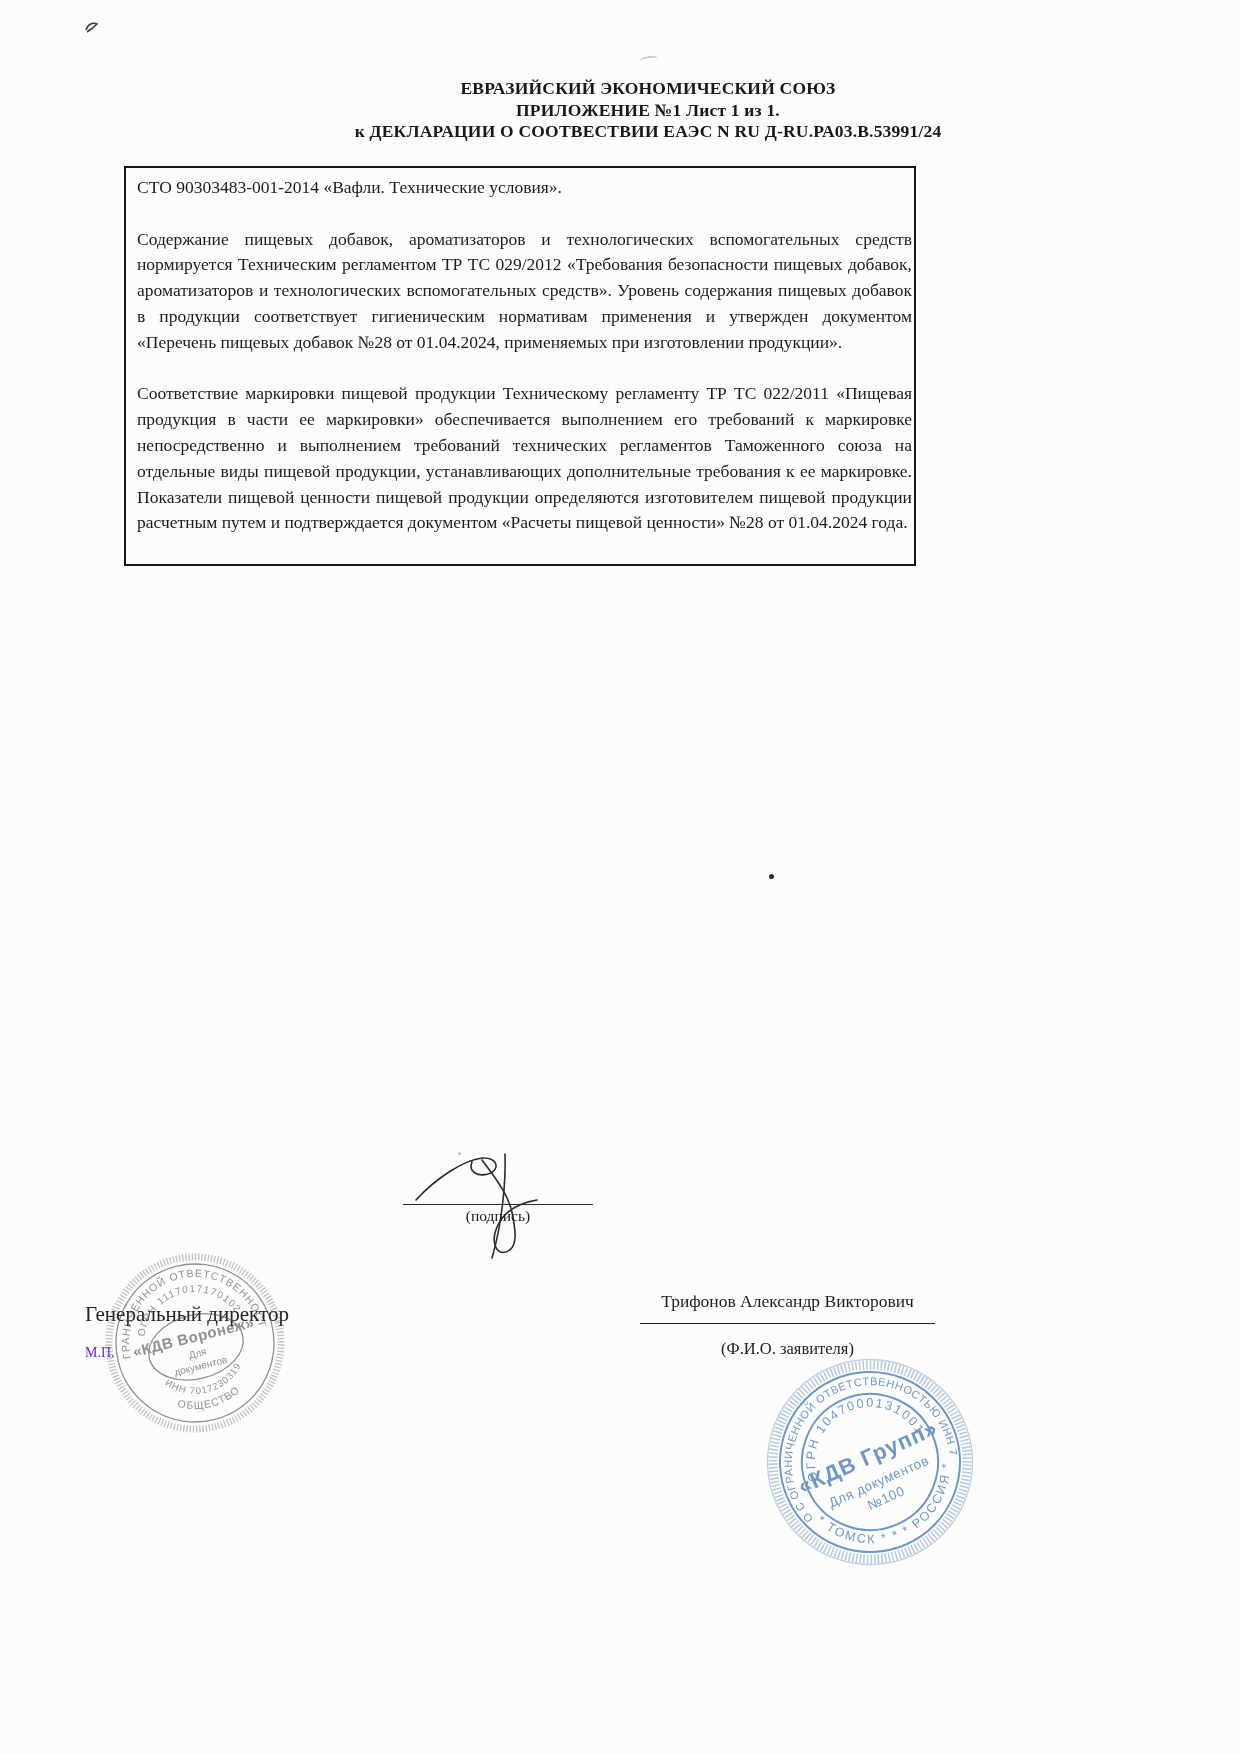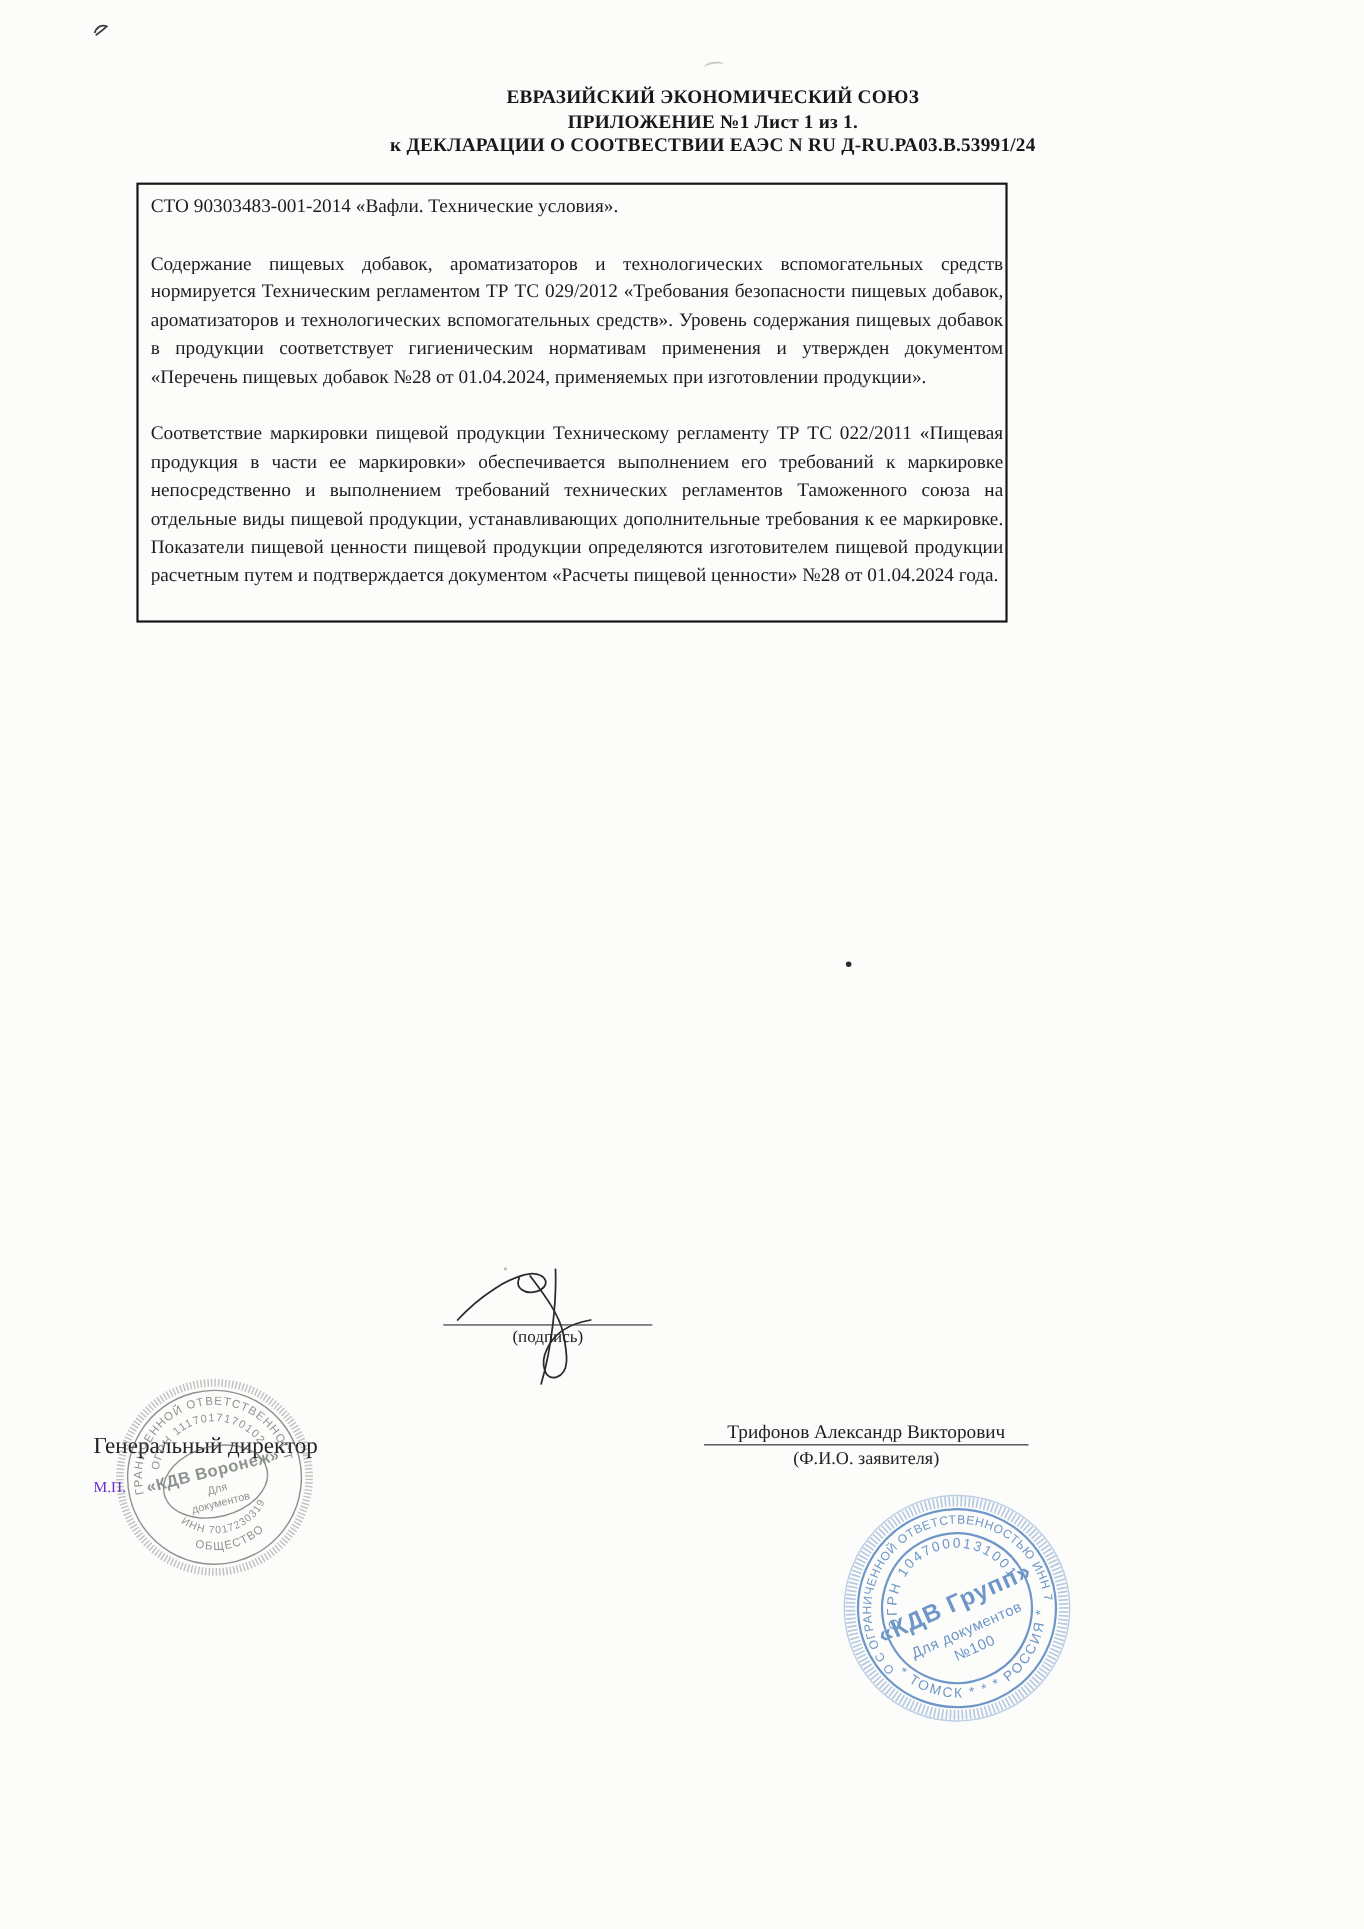--- a/index.html
+++ b/index.html
@@ -41,22 +41,22 @@
 
   .sig-svg{position:absolute;left:398px;top:1148px;width:200px;height:115px;}
   .sig-svg path{fill:none;stroke:#2b2b2b;stroke-width:1.6;stroke-linecap:round;}
   .sig-line{
     position:absolute;left:403px;top:1204px;width:190px;
     border-top:1.8px solid #2c2c2c;text-align:center;
   }
   .sig-caption{font-size:15.5px;padding-top:2px;color:#222;}
 
   .applicant{position:absolute;left:640px;top:1291px;width:295px;text-align:center;}
-  .applicant-name{font-size:17.5px;border-bottom:1.6px solid #222;padding-bottom:1px;color:#1d1d1d;}
-  .applicant-caption{font-size:16.5px;margin-top:2px;color:#222;}
+  .applicant-name{font-size:17.5px;border-bottom:1.6px solid #222;padding-bottom:11px;color:#1d1d1d;}
+  .applicant-caption{font-size:16.5px;margin-top:15px;color:#222;}
 
   
   .seal{position:absolute;pointer-events:none;}
   .seal-left{left:100px;top:1248px;width:190px;height:190px;opacity:.62;}
   .seal-left *{stroke:#49524b;fill:none;}
   .seal-left text,.seal-left textPath{fill:#49524b;stroke:none;
      font-family:"Liberation Sans","DejaVu Sans",sans-serif;}
   .seal-right{left:760px;top:1352px;width:220px;height:220px;opacity:.82;}
   .seal-right *{stroke:#4f80bd;fill:none;}
   .seal-right text,.seal-right textPath{fill:#4f80bd;stroke:none;

